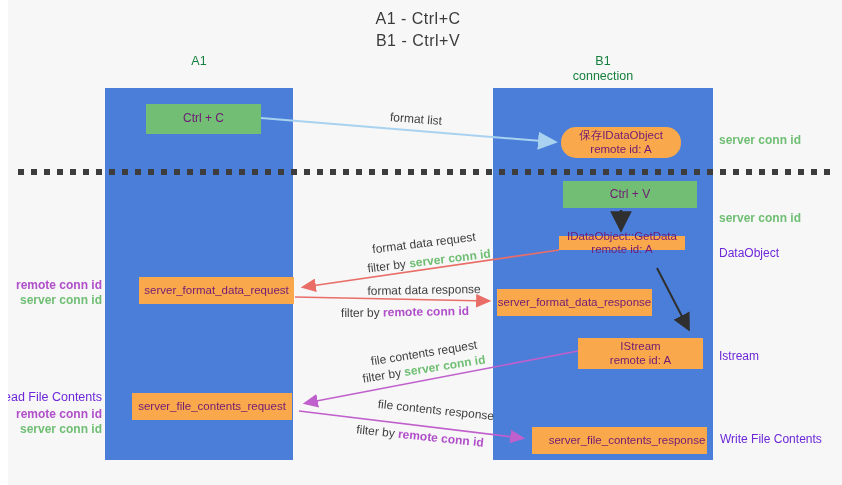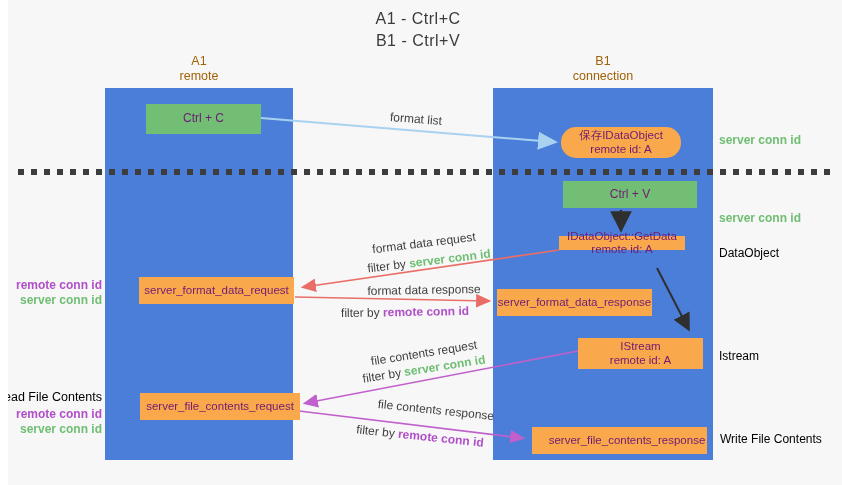--- a/index.html
+++ b/index.html
@@ -4,56 +4,55 @@
 <style>
   html,body{margin:0;padding:0;}
   #canvas{
     position:relative; width:842px; height:485px; overflow:hidden;
     background:#f7f7f7;
     font-family:"Liberation Sans", sans-serif;
     color:#3f3f3f;
     margin-left:8px;
   }
   .lane{position:absolute; background:#4a7ed9;}
-  .lane-header{position:absolute; text-align:center; font-size:12.5px; line-height:15px; color:#a16207;}
+  .lane-header{position:absolute; text-align:center; font-size:12.5px; line-height:15px; color:#15803d;}
   .title{position:absolute; text-align:center; font-size:16px; line-height:22px; color:#3b3b3b; letter-spacing:0.5px;}
   .node{
     position:absolute; display:flex; flex-direction:column;
     align-items:center; justify-content:center;
     color:#701a75; text-align:center; font-size:11.5px; line-height:13.5px; z-index:7;
   }
   .node.green{background:#71be74; font-size:12px;}
   .node.orange{background:#f9a84b;}
   .dotted{
     position:absolute; left:10px; top:169px; width:816px; height:6px; z-index:5;
     background:repeating-linear-gradient(90deg,#3d3d3d 0 6px,transparent 6px 13px);
   }
   .elabel{
     position:absolute; font-size:12px; color:#3f3f3f; white-space:nowrap; z-index:8;
   }
   .rlabel{position:absolute; font-size:12px; white-space:nowrap; z-index:8;}
   .llabel{position:absolute; right:748px; text-align:right; font-size:12px; line-height:14.5px; white-space:nowrap; z-index:8;}
   .green-t{color:#6fbe73; font-weight:bold;}
   .purple-t{color:#b04fc9; font-weight:bold;}
-  .dark-t{color:#000000;}
+  .dark-t{color:#6d28d9;}
   svg.arrows{position:absolute; left:0; top:0; z-index:6; pointer-events:none;}
 </style>
 </head>
 <body>
 
 <div id="canvas">
 
   <div class="title" style="left:300px; top:8px; width:220px;">
     <div>A1 - Ctrl+C</div>
     <div>B1 - Ctrl+V</div>
   </div>
 
   <div class="lane-header" style="left:97px; top:54px; width:188px;">
     <div>A1</div>
-    <div>remote</div>
   </div>
   <div class="lane-header" style="left:485px; top:54px; width:220px;">
     <div>B1</div>
     <div>connection</div>
   </div>
 
   <div class="lane" style="left:97px; top:88px; width:188px; height:372px;"></div>
   <div class="lane" style="left:485px; top:88px; width:220px; height:372px;"></div>
 
   <div class="dotted"></div>
@@ -82,21 +81,21 @@
 
   <div class="node orange" style="left:489px; top:289px; width:155px; height:27px;text-align:center;">
     <span>server_format_data_response</span>
   </div>
 
   <div class="node orange" style="left:570px; top:338px; width:125px; height:31px;">
     <span>IStream</span>
     <span>remote id: A</span>
   </div>
 
-  <div class="node orange" style="left:132px; top:393px; width:160px; height:27px;">
+  <div class="node orange" style="left:124px; top:393px; width:160px; height:27px;">
     <span>server_file_contents_request</span>
   </div>
 
   <div class="node orange" style="left:524px; top:427px; width:160px; height:27px;padding-left:15px;">
     <span>server_file_contents_response</span>
   </div>
 
   <svg class="arrows" width="842" height="485">
     <defs>
       <marker id="m-blue" markerWidth="10" markerHeight="9" refX="8" refY="4.5" orient="auto">

